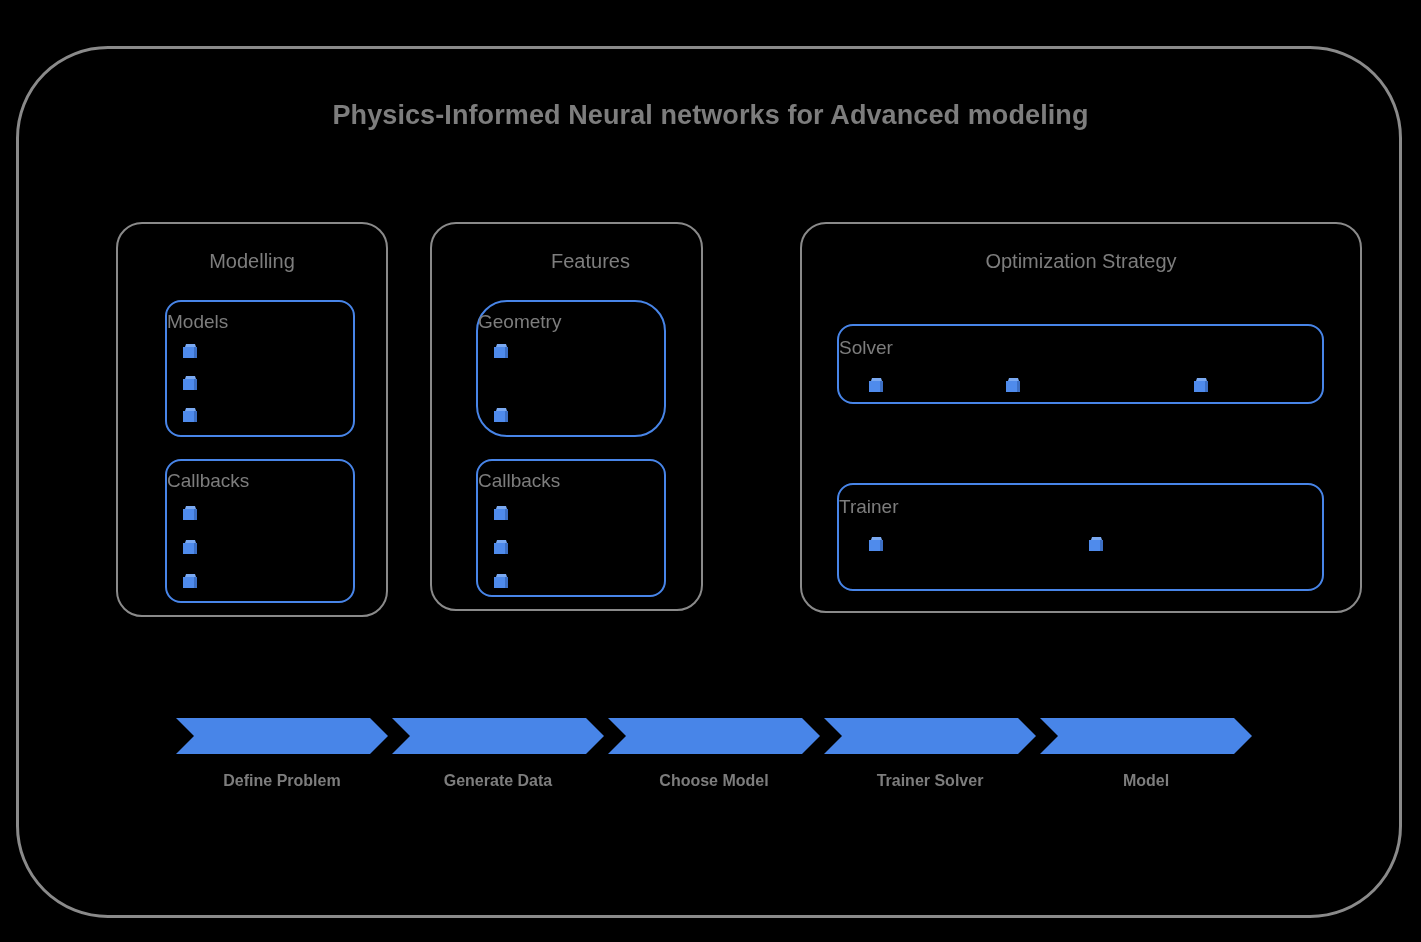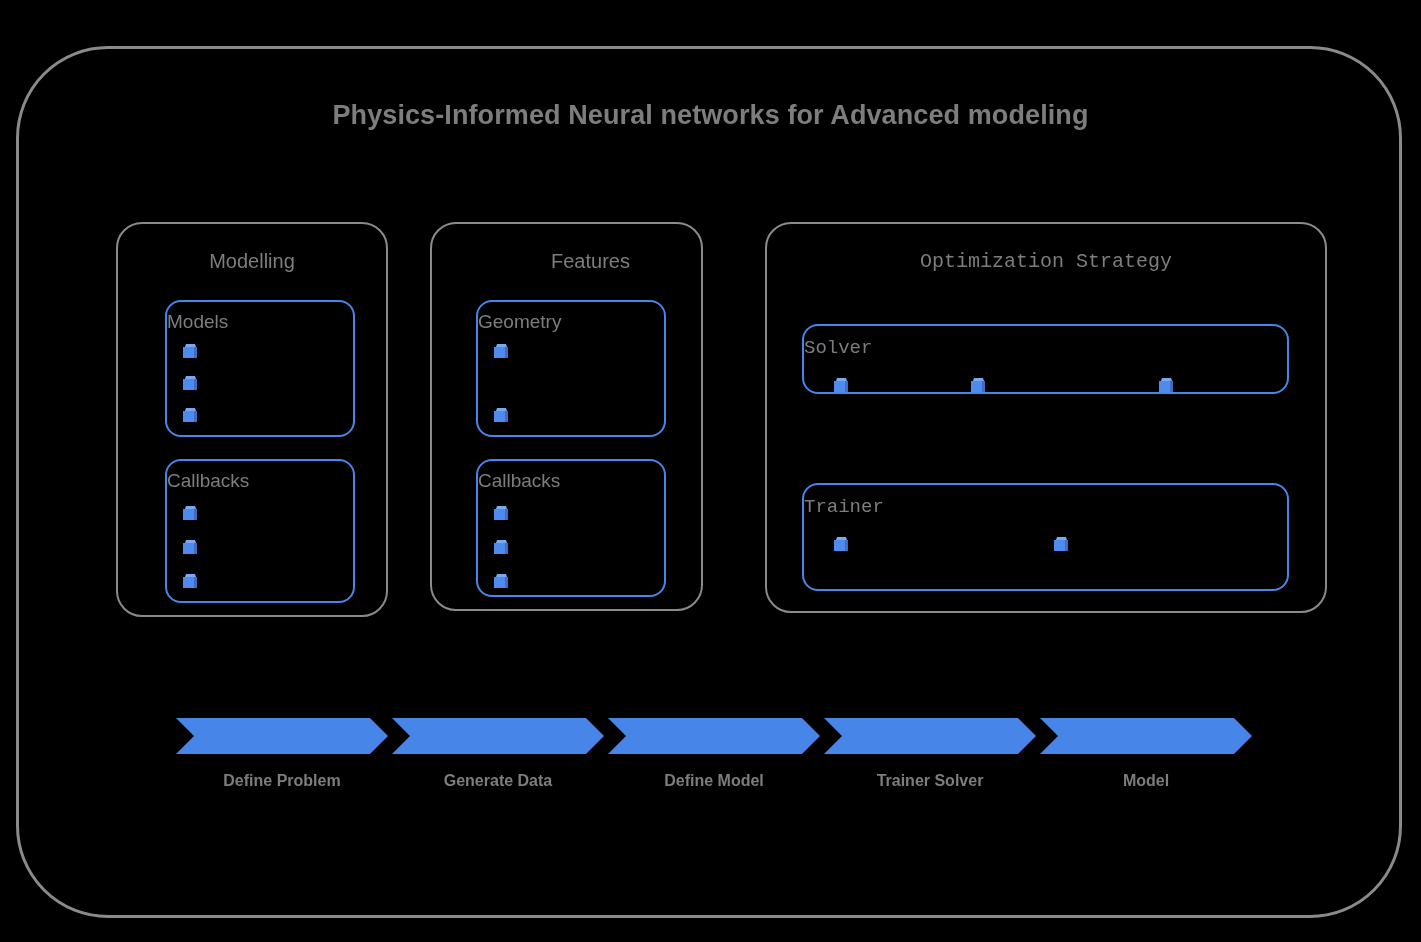--- a/index.html
+++ b/index.html
@@ -190,21 +190,21 @@
         <div class="face-top"></div>
           <div class="face-front"></div>
           <div class="face-side"></div>
       </div>
     </div>
   </div>
 
   <div class="group-panel" style="left:430px; top:222px; width:273px; height:389px;">
     <div class="group-title" style="top:26px;padding-left:48px;">Features</div>
 
-    <div class="blue-box" style="left:44px; top:76px; width:190px; height:137px;">
+    <div class="blue-box" style="left:44px; top:76px; width:190px; height:137px;border-radius:31px;">
       <div class="blue-box-title" style="top:9px;">Geometry</div>
       <div class="cube" style="left:16px; top:42px;">
         <div class="face-top"></div>
           <div class="face-front"></div>
           <div class="face-side"></div>
       </div>
       <div class="cube" style="left:16px; top:106px;">
         <div class="face-top"></div>
           <div class="face-front"></div>
           <div class="face-side"></div>
@@ -224,24 +224,24 @@
           <div class="face-side"></div>
       </div>
       <div class="cube" style="left:16px; top:113px;">
         <div class="face-top"></div>
           <div class="face-front"></div>
           <div class="face-side"></div>
       </div>
     </div>
   </div>
 
-  <div class="group-panel" style="left:765px; top:222px; width:562px; height:391px;font-family:Liberation Mono, monospace;">
+  <div class="group-panel" style="left:800px; top:222px; width:562px; height:391px;">
     <div class="group-title" style="top:26px;">Optimization Strategy</div>
 
-    <div class="blue-box" style="left:35px; top:100px; width:487px; height:70px;">
+    <div class="blue-box" style="left:35px; top:100px; width:487px; height:80px;">
       <div class="blue-box-title" style="top:11px;">Solver</div>
       <div class="cube" style="left:30px; top:52px;">
         <div class="face-top"></div>
           <div class="face-front"></div>
           <div class="face-side"></div>
       </div>
       <div class="cube" style="left:167px; top:52px;">
         <div class="face-top"></div>
           <div class="face-front"></div>
           <div class="face-side"></div>
@@ -269,21 +269,21 @@
   </div>
 
   <div class="flow">
     <div class="chevron" style="left:0px; width:212px;"></div>
     <div class="flow-label" style="left:0px; width:212px;">Define Problem</div>
 
     <div class="chevron" style="left:216px; width:212px;"></div>
     <div class="flow-label" style="left:216px; width:212px;">Generate Data</div>
 
     <div class="chevron" style="left:432px; width:212px;"></div>
-    <div class="flow-label" style="left:432px; width:212px;">Define Model</div>
+    <div class="flow-label" style="left:432px; width:212px;">Choose Model</div>
 
     <div class="chevron" style="left:648px; width:212px;"></div>
     <div class="flow-label" style="left:648px; width:212px;">Trainer Solver</div>
 
     <div class="chevron" style="left:864px; width:212px;"></div>
     <div class="flow-label" style="left:864px; width:212px;">Model</div>
   </div>
 
 </div>
 

